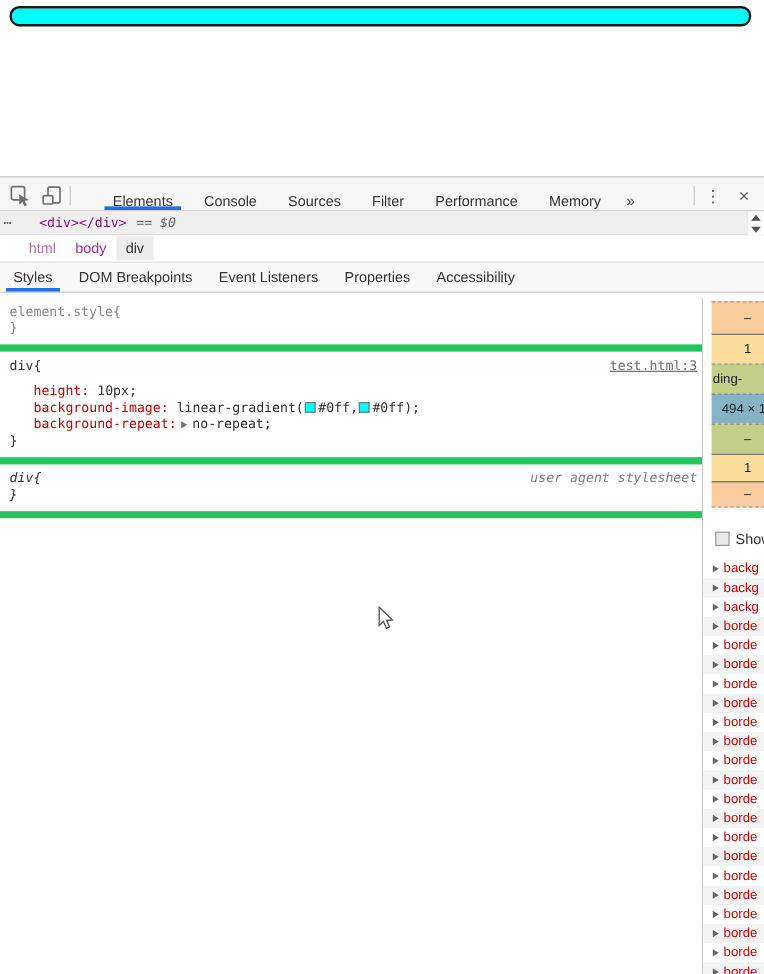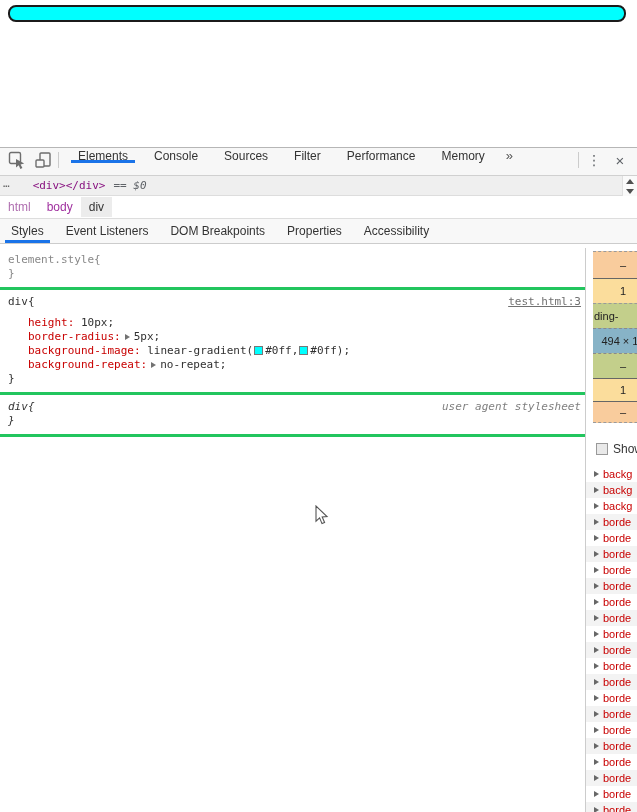--- a/index.html
+++ b/index.html
@@ -9,21 +9,21 @@
   
   .page-bar { position:absolute; left:8px; top:5px; width:618px; height:17px;
               border:2px solid #1b1b1b; border-radius:8px; }
 
   
   .devtools { position:absolute; left:0; top:147px; width:637px; height:665px;
               border-top:1px solid #b6b6b6; background:#fff; font-size:12px; color:#333; }
 
   
   .toolbar { height:28px; background:#f7f7f7; border-bottom:1px solid #d0d0d0;
-             display:flex; align-items:flex-start; }
+             display:flex; align-items:flex-end;gap:16px; }
   .tb-icons { display:flex; align-items:center; padding:0 4px; }
   .icon-btn { width:26px; height:24px; display:flex; align-items:center; justify-content:center; cursor:pointer; }
   .vsep { width:1px; height:16px; background:#ccc; margin:auto 2px; }
   .main-tabs { display:flex; flex:1; }
   .main-tab { padding:0 13px; display:flex; align-items:center; position:relative; cursor:pointer; color:#333; }
   .main-tab.active::after { content:""; position:absolute; left:6px; right:6px; bottom:0; height:3px; background:#1a73e8; }
   .more-tab { padding:0 8px; display:flex; align-items:center; color:#555; font-size:13px; cursor:pointer; }
   .tb-right { display:flex; align-items:center; padding-right:4px; }
   .dots-v { font-size:14px; color:#5f6368; letter-spacing:0; }
   .close-x { font-size:15px; color:#5f6368; }
@@ -38,21 +38,21 @@
   .dom-scroll { position:absolute; right:0; top:0; width:15px; height:20px; background:#fafafa;
                 border-left:1px solid #e0e0e0; display:flex; flex-direction:column;
                 align-items:center; justify-content:space-around; }
   .arr-up { width:0; height:0; border-left:4px solid transparent; border-right:4px solid transparent;
             border-bottom:5px solid #505050; }
   .arr-dn { width:0; height:0; border-left:4px solid transparent; border-right:4px solid transparent;
             border-top:5px solid #505050; }
 
   
   .crumbs { height:23px; background:#fff; border-bottom:1px solid #ddd;
-            display:flex; align-items:center; padding-left:0; }
+            display:flex; align-items:center; padding-left:16px; }
   .crumb { padding:3px 8px; cursor:pointer; }
   .crumb.c0 { color:#b06fb0; }
   .crumb.c1 { color:#a0309f; }
   .crumb.active { color:#333; background:#ececec; }
 
   
   .panel-tabs { height:25px; background:#f8f8f8; border-bottom:1px solid #ccc; display:flex; }
   .panel-tab { padding:0 8px; margin:0 3px; display:flex; align-items:center; position:relative; cursor:pointer; color:#333; }
   .panel-tab.active::after { content:""; position:absolute; left:2px; right:2px; bottom:0; height:3px; background:#1a73e8; }
 
@@ -66,21 +66,21 @@
                   font-family:"Liberation Sans", sans-serif; }
   .filter-input::placeholder { color:#999; }
   .pill-btn { font-family:"DejaVu Sans Mono", monospace; font-size:11px; color:#333;
               padding:2px 7px; cursor:pointer; }
   .plus-btn { position:relative; font-size:15px; color:#333; padding:0 7px 2px 5px; cursor:pointer; }
   .plus-btn::after { content:""; position:absolute; right:2px; bottom:3px; width:0; height:0;
                      border-bottom:4px solid #555; border-left:4px solid transparent; }
 
   
   .rules { font-family:"DejaVu Sans Mono", monospace; font-size:11px; line-height:14px; color:#303030; }
-  .sec { border-bottom:3px solid #22c55e; padding:5px 2px 6px 8px; position:relative; }
+  .sec { border-bottom:6px solid #22c55e; padding:5px 2px 6px 8px; position:relative; }
   .sec .sel-line { display:flex; }
   .sec .selector { color:#333; }
   .sec .selector.gray { color:#888; }
   .sec .rule-link { margin-left:auto; padding-right:2px; color:#707070; text-decoration:underline; cursor:pointer; }
   .sec .rule-link.plain { text-decoration:none; color:#808080; }
   .sec.italic, .sec.italic .selector, .sec.italic .prop-name { font-style:italic; }
   .props { margin-top:7px; }
   .prop-line { padding-left:20px; white-space:nowrap; cursor:default; }
   .prop-name { color:#c80000; }
   .exp-arrow { display:inline-block; width:0; height:0; border-top:3px solid transparent;
@@ -161,22 +161,22 @@
   </div>
 
   <div class="crumbs">
       <span class="crumb c0">html</span>
       <span class="crumb c1">body</span>
       <span class="crumb c2 active">div</span>
     </div>
 
   <div class="panel-tabs">
       <div class="panel-tab active">Styles</div>
+      <div class="panel-tab">DOM Breakpoints</div>
       <div class="panel-tab">Event Listeners</div>
-      <div class="panel-tab">DOM Breakpoints</div>
       <div class="panel-tab">Properties</div>
       <div class="panel-tab">Accessibility</div>
     </div>
 
   <div class="content">
 
     <div class="styles-pane">
       <div class="rules">
           <div class="sec">
             <div class="sel-line">
@@ -186,21 +186,20 @@
             <div class="brace">}</div>
           </div>
           <div class="sec dark-brace">
             <div class="sel-line">
               <span class="selector">div </span>
               <span class="brace">{</span>
               <span class="rule-link">test.html:3</span>
             </div>
             <div class="props">
               <div class="prop-line"><span class="prop-name">height:</span> 10px;</div>
-              <div class="prop-line"><span class="prop-name">border-radius:</span><span class="exp-arrow"></span>5px;</div>
               <div class="prop-line"><span class="prop-name">background-image:</span> linear-gradient(<span class="swatch" style="background: rgb(0, 255, 255);"></span>#0ff,<span class="swatch" style="background: rgb(0, 255, 255);"></span>#0ff);</div>
               <div class="prop-line"><span class="prop-name">background-repeat:</span><span class="exp-arrow"></span>no-repeat;</div>
             </div>
             <div class="brace">}</div>
           </div>
           <div class="sec italic dark-brace">
             <div class="sel-line">
               <span class="selector">div </span>
               <span class="brace">{</span>
               <span class="rule-link plain">user agent stylesheet</span>

